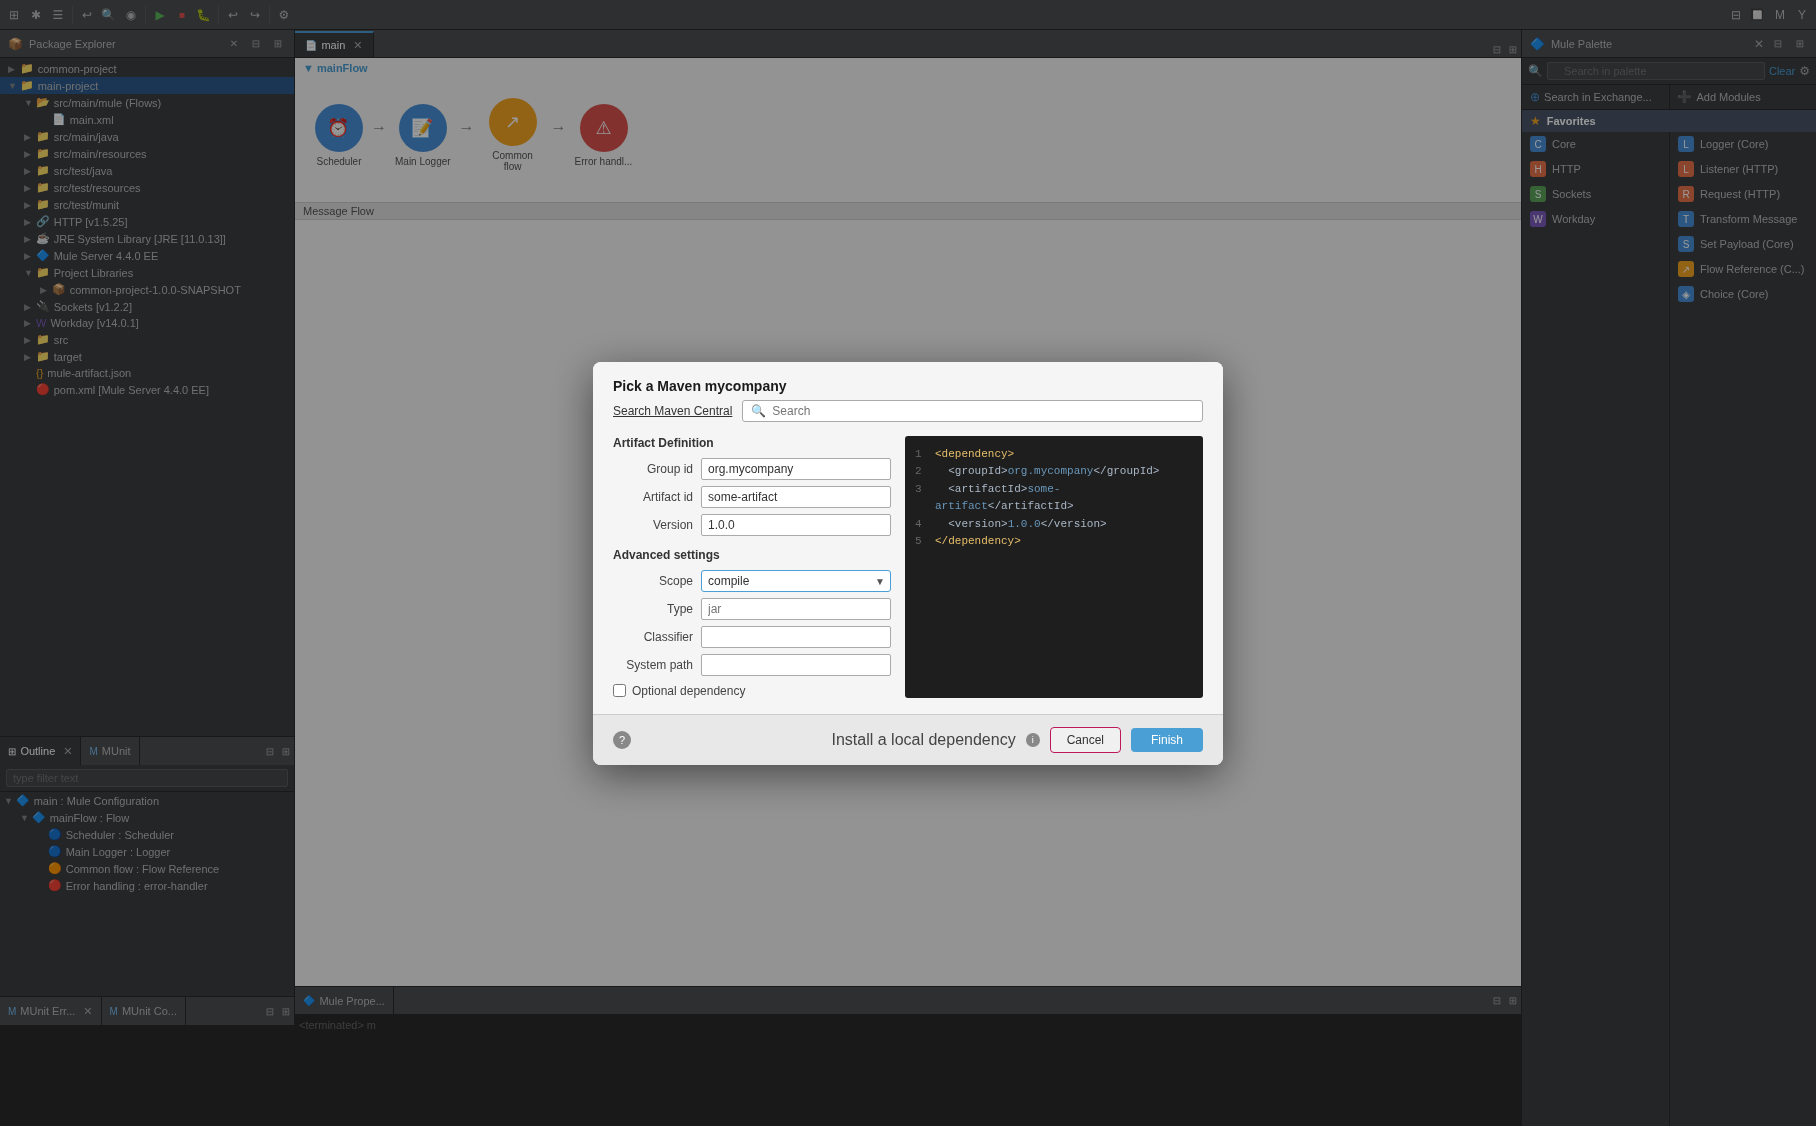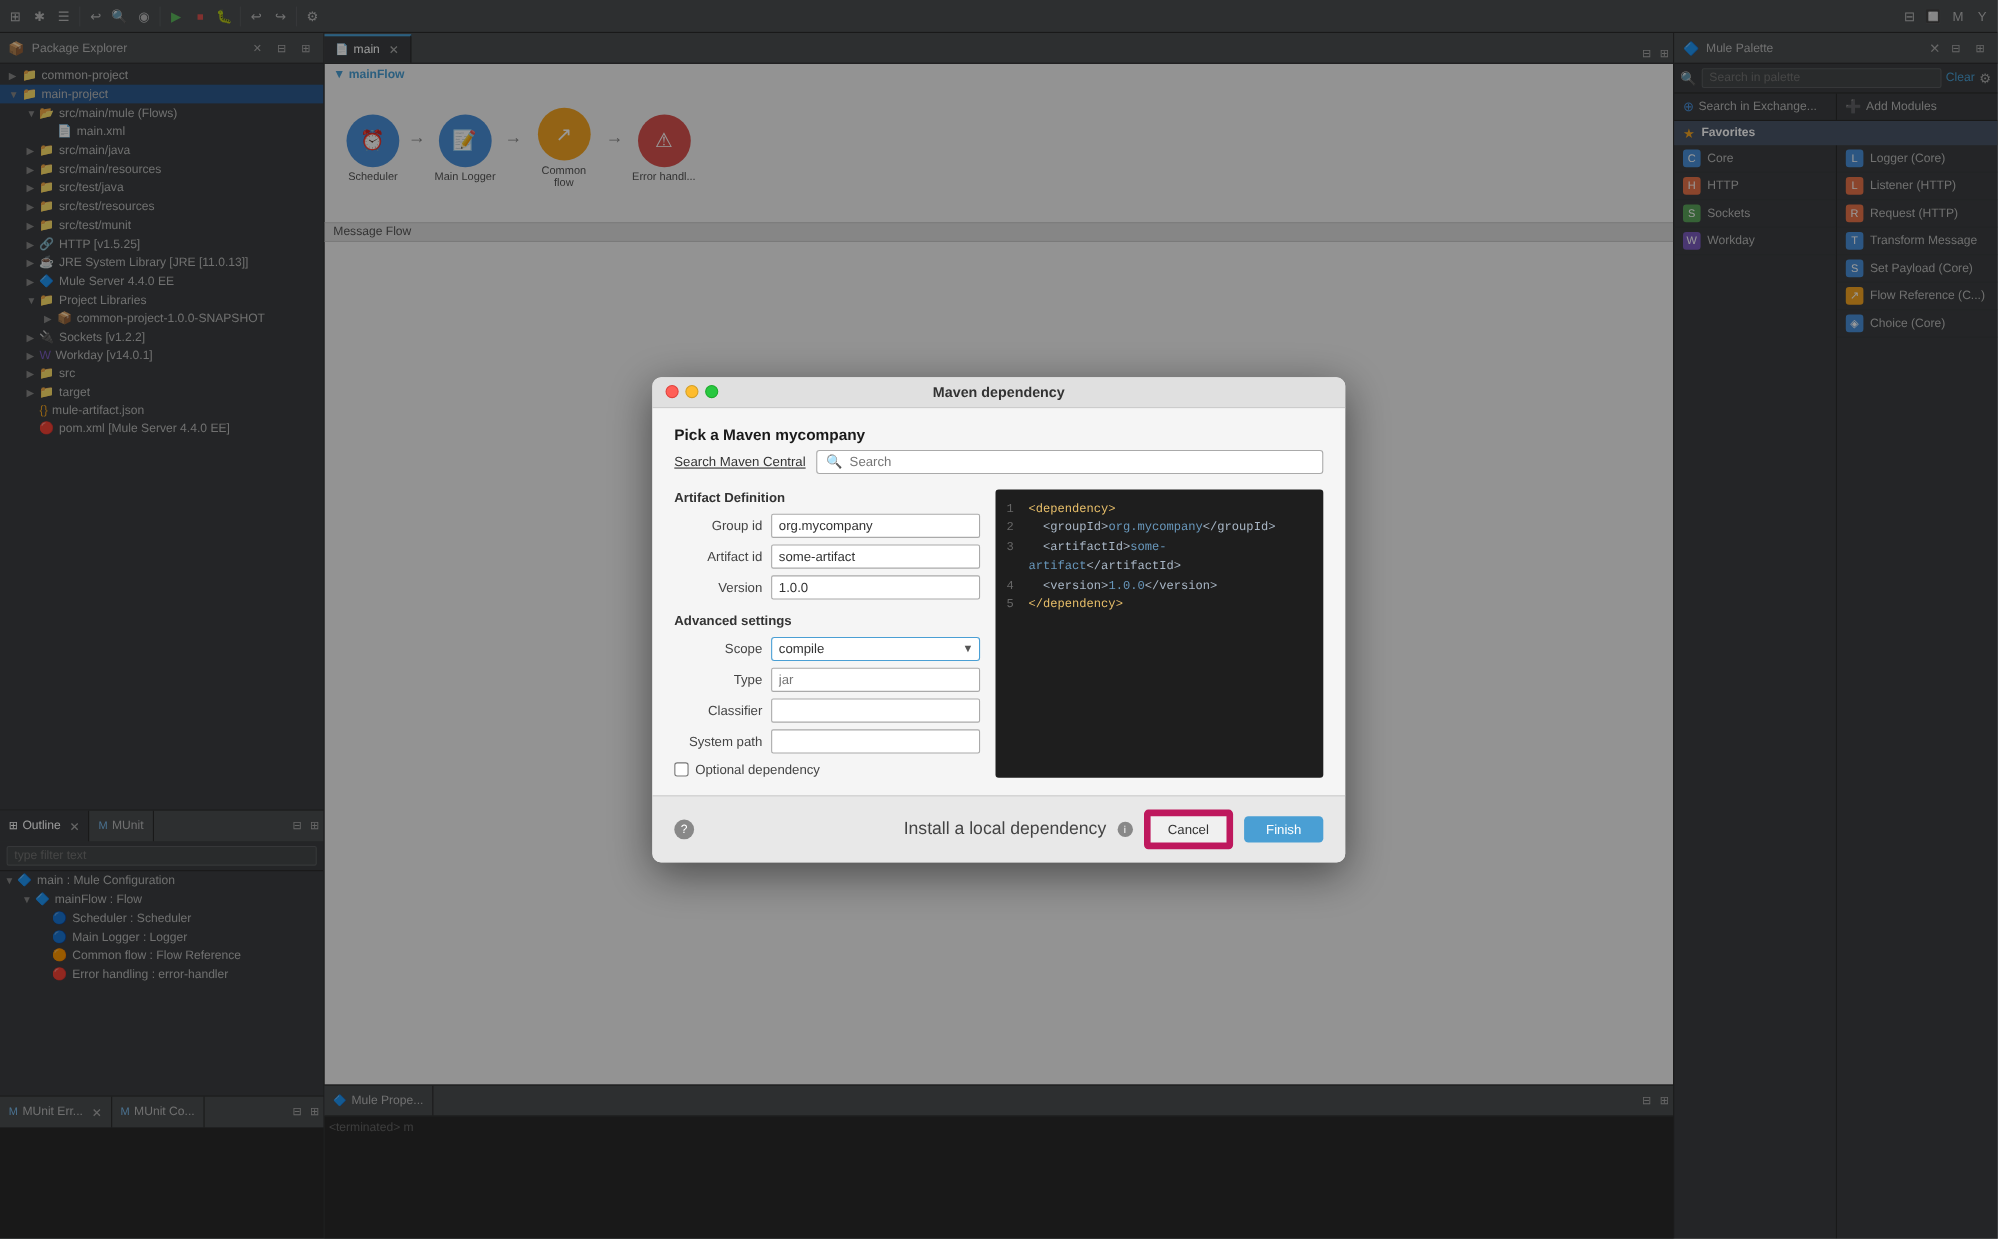--- a/index.html
+++ b/index.html
@@ -205,21 +205,21 @@
       align-items: center;
       padding: 4px 6px;
       gap: 4px;
       border-bottom: 1px solid #2b2b2b;
     }
     .palette-search input {
       flex: 1;
       background: #45494a;
       border: 1px solid #5a5d5f;
       color: #bbbbbb;
-      padding: 2px 6px;
+      padding: 2px 16px;
       font-size: 11px;
       border-radius: 2px;
       outline: none;
     }
     .palette-clear {
       color: #4a9fd4;
       font-size: 11px;
       cursor: pointer;
     }
     .palette-gear { color: #aaa; font-size: 12px; cursor: pointer; }
@@ -486,21 +486,21 @@
       width: 14px; height: 14px;
       border-radius: 50%;
       background: #888;
       color: white;
       display: flex; align-items: center; justify-content: center;
       font-size: 9px;
     }
     .btn-cancel {
       padding: 5px 16px;
       background: #f0f0f0;
-      border: 6px solid #be185d;
+      border: 1px solid #be185d;
       border-radius: 4px;
       font-size: 12px;
       color: #333;
       cursor: pointer;
     }
     .btn-finish {
       padding: 5px 20px;
       background: #4a9fd4;
       border: none;
       border-radius: 4px;
@@ -958,28 +958,20 @@
           <span>Choice (Core)</span>
         </div>
       </div>
     </div>
   </div>
 </div>
 
 <div class="modal-overlay">
   <div class="modal">
 
-    <div class="modal-titlebar">
-      <div class="traffic-lights">
-        <div class="traffic-light tl-red"></div>
-        <div class="traffic-light tl-yellow"></div>
-        <div class="traffic-light tl-green"></div>
-      </div>
-      <span class="modal-title-text">Maven dependency</span>
-    </div>
 
     <div class="modal-body">
       <div class="modal-subtitle">Pick a Maven mycompany</div>
 
       <div class="search-maven-row">
         <span class="search-maven-label">Search Maven Central</span>
         <div class="search-maven-input-wrap">
           <span style="color:#aaa;">🔍</span>
           <input type="text" placeholder="Search" style="">
         </div>

